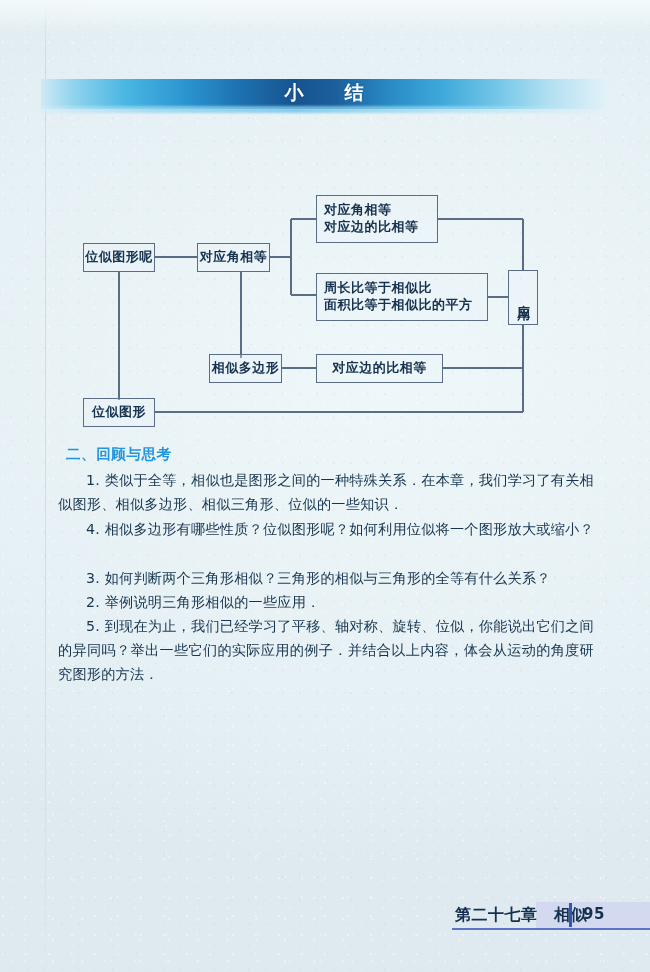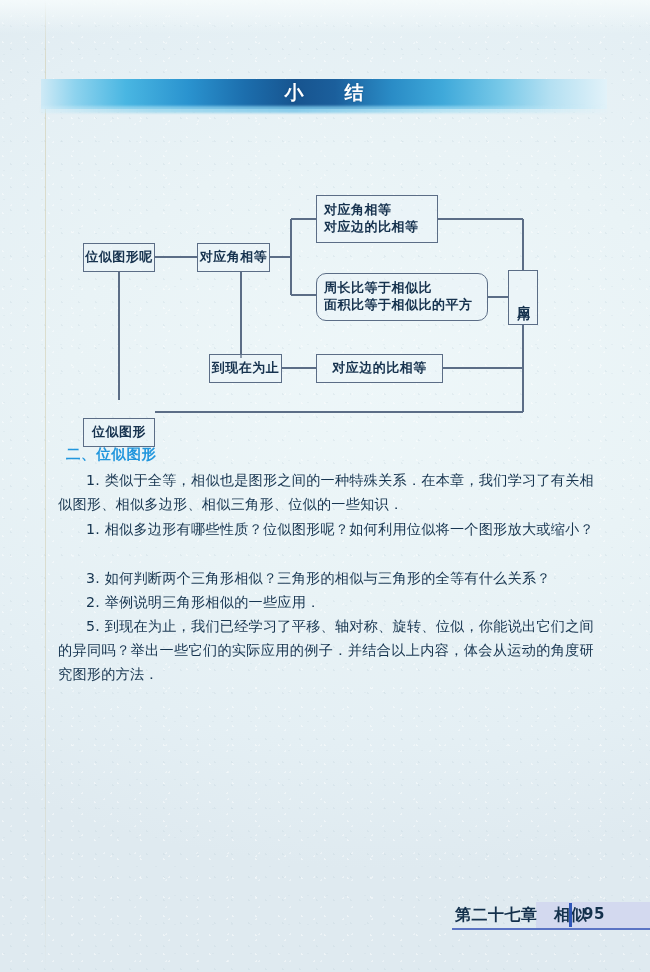--- a/index.html
+++ b/index.html
@@ -277,40 +277,40 @@
 
   <div class="nbox" style="left:83px;  top:243px; width:72px;  height:29px;">位似图形呢</div>
 
   <div class="nbox" style="left:197px; top:243px; width:73px;  height:29px;">对应角相等</div>
 
   <div class="nbox left-al" style="left:316px; top:195px; width:122px; height:48px;">
     <span style="white-space:pre-line;">对应角相等
 对应边的比相等</span>
   </div>
 
-  <div class="nbox left-al" style="left:316px; top:273px; width:172px; height:48px;border-radius:10px;">
+  <div class="nbox left-al" style="left:316px; top:273px; width:172px; height:48px;">
     <span style="white-space:pre-line;">周长比等于相似比
 面积比等于相似比的平方</span>
   </div>
 
   <div class="nbox vert" style="left:508px; top:270px; width:30px; height:55px;">应用</div>
 
-  <div class="nbox" style="left:209px; top:354px; width:73px;  height:29px;">到现在为止</div>
+  <div class="nbox" style="left:209px; top:354px; width:73px;  height:29px;">相似多边形</div>
 
   <div class="nbox" style="left:316px; top:354px; width:127px; height:29px;">对应边的比相等</div>
 
-  <div class="nbox" style="left:83px;  top:418px; width:72px;  height:29px;">位似图形</div>
-
-  <div class="sec-head" id="sec2">二、位似图形</div>
+  <div class="nbox" style="left:83px;  top:398px; width:72px;  height:29px;">位似图形</div>
+
+  <div class="sec-head" id="sec2">二、回顾与思考</div>
 
   <div class="body-text" id="q1">
     <p>1. 类似于全等，相似也是图形之间的一种特殊关系．在本章，我们学习了有关相似图形、相似多边形、相似三角形、位似的一些知识．</p>
   </div>
   <div class="body-text" id="q2">
-    <p>1. 相似多边形有哪些性质？位似图形呢？如何利用位似将一个图形放大或缩小？</p>
+    <p>4. 相似多边形有哪些性质？位似图形呢？如何利用位似将一个图形放大或缩小？</p>
   </div>
   <div class="body-text" id="q3">
     <p>3. 如何判断两个三角形相似？三角形的相似与三角形的全等有什么关系？</p>
   </div>
   <div class="body-text" id="q4">
     <p>2. 举例说明三角形相似的一些应用．</p>
   </div>
   <div class="body-text" id="q5">
     <p>5. 到现在为止，我们已经学习了平移、轴对称、旋转、位似，你能说出它们之间的异同吗？举出一些它们的实际应用的例子．并结合以上内容，体会从运动的角度研究图形的方法．</p>
   </div>

